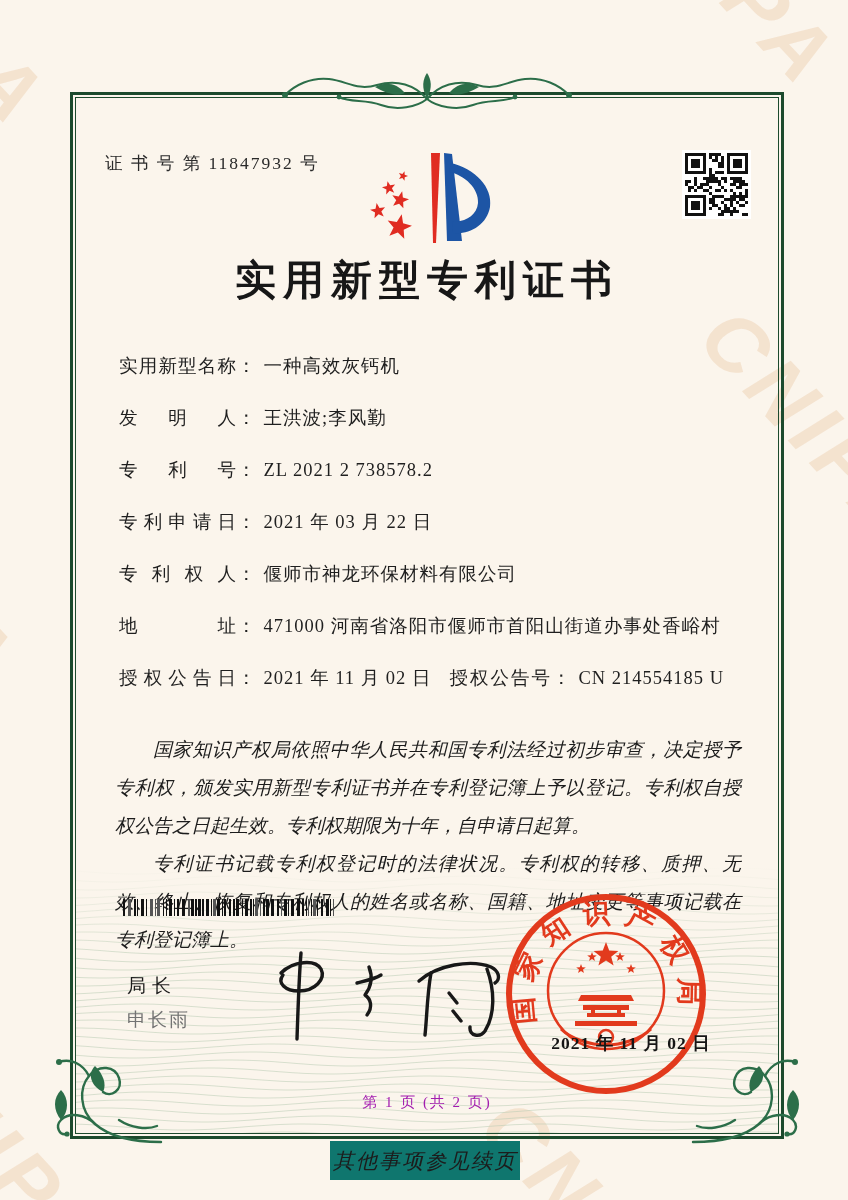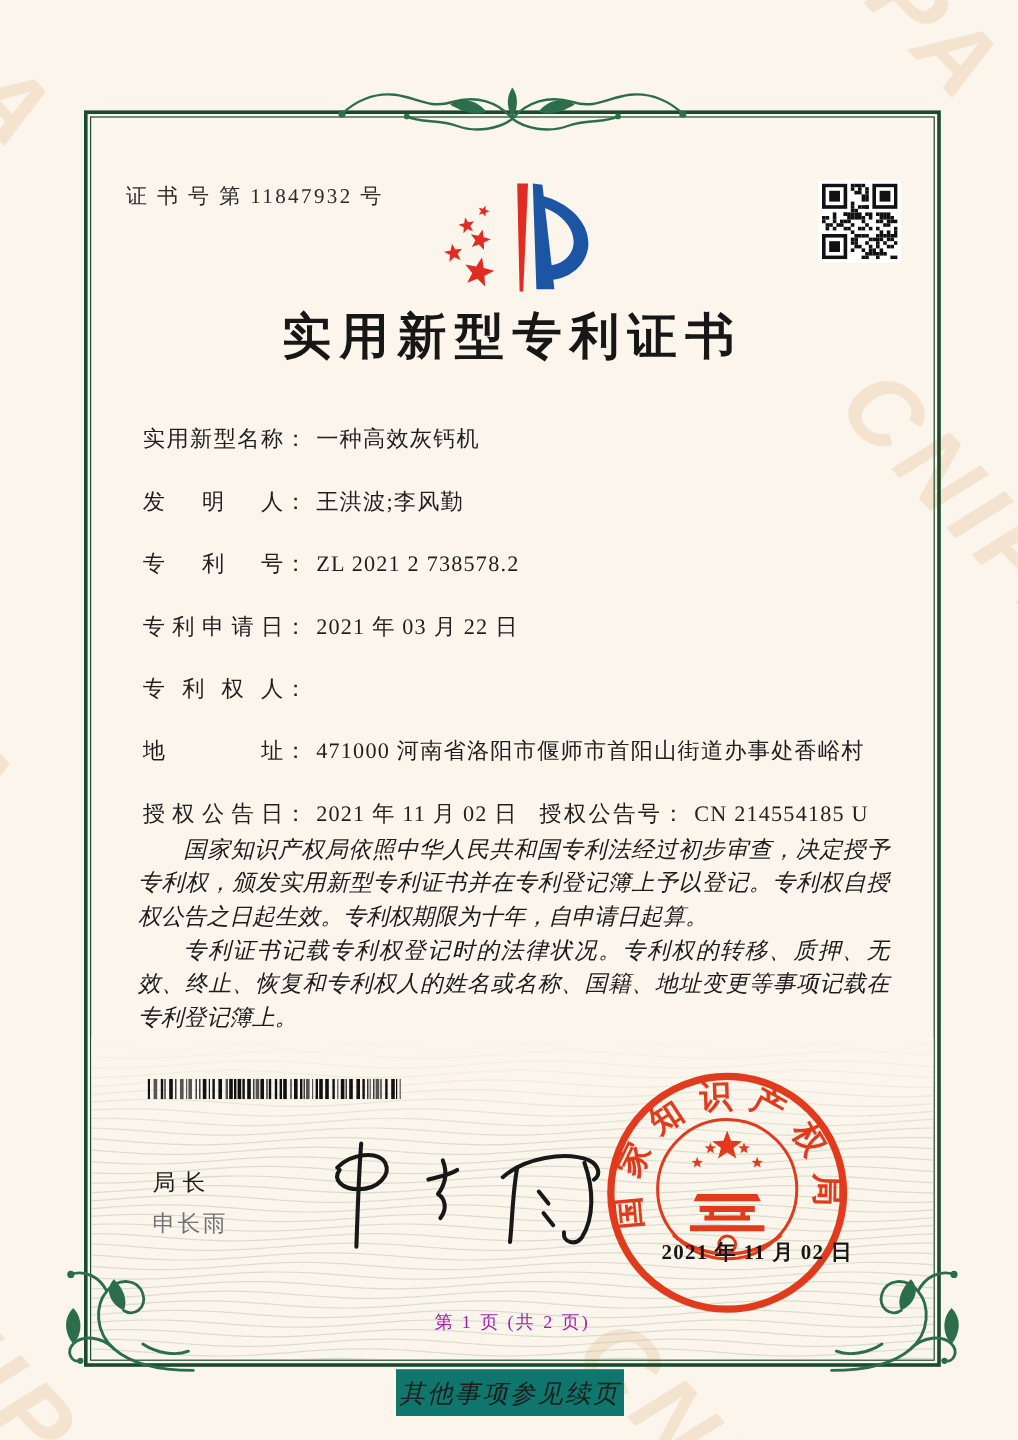--- a/index.html
+++ b/index.html
@@ -49,22 +49,22 @@
   
   .fields{position:absolute;left:46px;top:258px;width:640px;z-index:2;}
   .frow{display:flex;align-items:baseline;height:52px;font-size:18.5px;color:#1f1f1f;}
   .flabel{width:118px;text-align:justify;text-align-last:justify;letter-spacing:1px;flex:none;}
   .fcolon{flex:none;margin-right:8px;}
   .fvalue{letter-spacing:1px;white-space:nowrap;}
   .frow-double .pair2{display:flex;align-items:baseline;margin-left:18px;}
   .frow-double .flabel2{letter-spacing:2px;flex:none;}
   
   .paras{
-    position:absolute;left:42px;top:600px;width:626px;z-index:2;
-    font-size:19px;line-height:28px;color:#1c1c1c;font-style:italic;
+    position:absolute;left:42px;top:636px;width:626px;z-index:2;
+    font-size:19px;line-height:38px;color:#1c1c1c;font-style:italic;
     text-align:justify;
   }
   .paras p{margin:0;text-indent:2em;}
   
   .barcode{position:absolute;left:50px;top:804px;z-index:2;line-height:0;}
   .issuer-title{position:absolute;left:54px;top:878px;z-index:2;font-size:19px;letter-spacing:6px;color:#1b1b1b;}
   .issuer-name{position:absolute;left:54px;top:912px;z-index:2;font-size:19px;letter-spacing:2px;color:#737373;}
   .signature{position:absolute;left:150px;top:848px;z-index:2;}
   .seal{position:absolute;left:428px;top:794px;z-index:2;}
   .seal-date{
@@ -365,20 +365,21 @@
         <span class="fvalue">ZL 2021 2 738578.2</span>
     </div>
     <div class="frow">
       <span class="flabel">专利申请日</span>
         <span class="fcolon">：</span>
         <span class="fvalue">2021 年 03 月 22 日</span>
     </div>
     <div class="frow">
       <span class="flabel">专利权人</span>
         <span class="fcolon">：</span>
+        <span class="fvalue">偃师市神龙环保材料有限公司</span>
     </div>
     <div class="frow">
       <span class="flabel">地址</span>
         <span class="fcolon">：</span>
         <span class="fvalue">471000 河南省洛阳市偃师市首阳山街道办事处香峪村</span>
     </div>
     <div class="frow frow-double">
       <span class="flabel">授权公告日</span>
         <span class="fcolon">：</span>
         <span class="fvalue">2021 年 11 月 02 日</span>

